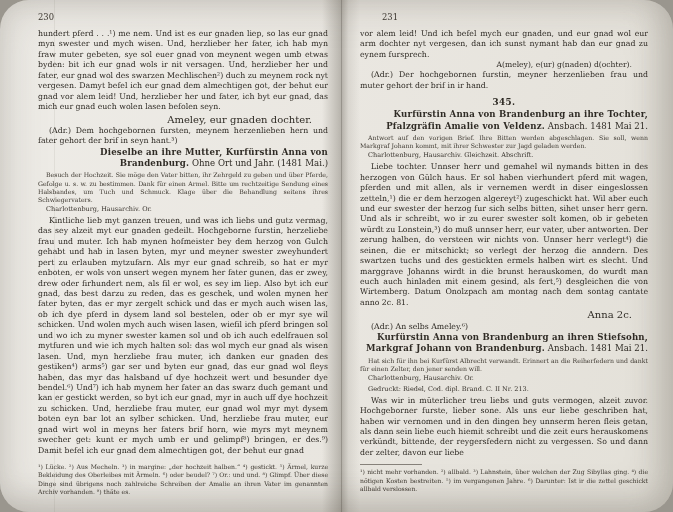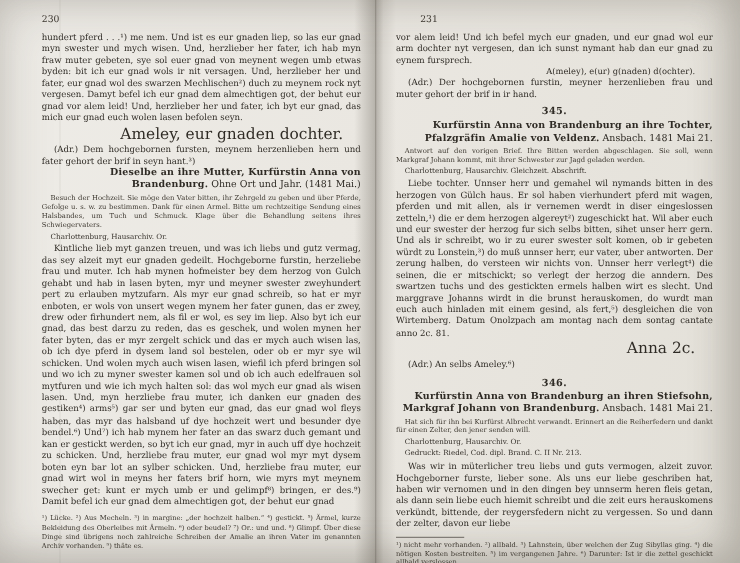--- a/index.html
+++ b/index.html
@@ -1,38 +1,38 @@
 <!DOCTYPE html>
 <html><head>
 <meta charset="utf-8">
 <style>
   html,body{margin:0;padding:0;background:#9a968e;}
   .scan{position:relative;width:673px;height:512px;overflow:hidden;
         background:linear-gradient(105deg,#eeece7 0%,#eae7e1 45%,#e3e0d8 100%);
-        font-family:"DejaVu Serif","Liberation Serif",serif;color:#2f2b25;}
+        font-family:"DejaVu Serif","Liberation Serif",serif;color:#2f2b25;border-radius:29px;}
   .vignette{position:absolute;inset:0;pointer-events:none;
         box-shadow:inset 0 0 46px rgba(88,82,72,.28), inset -14px -10px 30px rgba(88,82,72,.18);}
   .crease{position:absolute;top:0;left:54px;width:1px;height:100%;background:rgba(60,55,48,.07);}
   .gutter{position:absolute;top:0;left:322px;width:38px;height:100%;
         background:linear-gradient(90deg,rgba(95,90,80,0) 0%,rgba(95,90,80,.30) 42%,rgba(95,90,80,.38) 52%,rgba(95,90,80,.12) 70%,rgba(95,90,80,0) 100%);}
   .gutterline{position:absolute;top:0;left:341px;width:1px;height:100%;background:rgba(60,55,46,.25);}
 
   .page{position:absolute;top:12px;}
   .page.left{left:38px;width:290px;}
   .page.right{left:360px;width:288px;}
 
   .phead{display:flex;align-items:baseline;font-size:7.4px;letter-spacing:.5px;
          color:#3a352e;margin-bottom:7px;}
   .phead .pnum{font-size:8.4px;letter-spacing:0;}
   .phead .ptitle{flex:1;text-align:center;}
   .phead .spacer{width:22px;}
 
   .bodytext{font-size:7.8px;line-height:1.34;text-align:justify;}
   .indent{text-indent:11px;}
-  .sig{font-size:14px;text-align:right;padding-right:16px;line-height:1.34;}
+  .sig{font-size:10px;text-align:right;padding-right:16px;line-height:1.34;}
   .sigsmall{font-size:7.6px;}
   .lnum{text-align:center;font-weight:bold;font-size:8.8px;margin:6px 0 2px;letter-spacing:.4px;}
   .ltitle{text-align:right;font-size:8.6px;line-height:1.32;margin:0 0 2px;}
   .tbold{font-weight:bold;letter-spacing:.2px;}
   .regest{font-size:6.2px;line-height:1.32;text-align:justify;text-indent:8px;color:#3c372f;margin:1px 0;}
   .source{font-size:6.5px;line-height:1.35;text-indent:8px;color:#35302a;margin:1px 0 2px;}
   .footnotes{font-size:6.1px;line-height:1.36;text-align:justify;color:#3c372f;margin-top:7px;}
   .fnrule{width:62px;border-top:1px solid rgba(70,64,56,.6);margin:6px 0 3px;}
 </style>
 </head>
@@ -70,21 +70,20 @@
     <div class="lnum">345.</div>
     <div class="ltitle">
       <span class="tbold">Kurfürstin Anna von Brandenburg an ihre Tochter, Pfalzgräfin Amalie von Veldenz.</span><span> Ansbach. 1481 Mai 21.</span>
     </div>
     <div class="regest">Antwort auf den vorigen Brief. Ihre Bitten werden abgeschlagen. Sie soll, wenn Markgraf Johann kommt, mit ihrer Schwester zur Jagd geladen werden.</div>
     <div class="source">Charlottenburg, Hausarchiv. Gleichzeit. Abschrift.</div>
     <div class="bodytext indent">Liebe tochter. Unnser herr und gemahel wil nymands bitten in des herzogen von Gülch haus. Er sol haben vierhundert pferd mit wagen, pferden und mit allen, als ir vernemen werdt in diser eingeslossen zetteln,¹) die er dem herzogen algereyt²) zugeschickt hat. Wil aber euch und eur swester der herzog fur sich selbs bitten, sihet unser herr gern. Und als ir schreibt, wo ir zu eurer swester solt komen, ob ir gebeten würdt zu Lonstein,³) do muß unnser herr, eur vater, uber antworten. Der zerung halben, do versteen wir nichts von. Unnser herr verlegt⁴) die seinen, die er mitschickt; so verlegt der herzog die anndern. Des swartzen tuchs und des gestickten ermels halben wirt es slecht. Und marggrave Johanns wirdt in die brunst herauskomen, do wurdt man euch auch hinladen mit einem gesind, als fert,⁵) desgleichen die von Wirtemberg. Datum Onolzpach am montag nach dem sontag cantate anno 2c. 81.</div>
     <div class="sig">Anna 2c.</div>
     <div class="bodytext indent">(Adr.) An selbs Ameley.⁶)</div>
 
-    <div class="lnum">346.</div>
     <div class="ltitle">
       <span class="tbold">Kurfürstin Anna von Brandenburg an ihren Stiefsohn, Markgraf Johann von Brandenburg.</span><span> Ansbach. 1481 Mai 21.</span>
     </div>
     <div class="regest">Hat sich für ihn bei Kurfürst Albrecht verwandt. Erinnert an die Reiherfedern und dankt für einen Zelter, den jener senden will.</div>
     <div class="source">Charlottenburg, Hausarchiv. Or.</div>
     <div class="source">Gedruckt: Riedel, Cod. dipl. Brand. C. II Nr. 213.</div>
     <div class="bodytext indent">Was wir in müterlicher treu liebs und guts vermogen, alzeit zuvor. Hochgeborner furste, lieber sone. Als uns eur liebe geschriben hat, haben wir vernomen und in den dingen bey unnserm heren fleis getan, als dann sein liebe euch hiemit schreibt und die zeit eurs herauskomens verkündt, bittende, der reygersfedern nicht zu vergessen. So und dann der zelter, davon eur liebe</div>
     <div class="fnrule"></div>
     <div class="footnotes" style="margin-top:0;">¹) nicht mehr vorhanden. ²) allbald. ³) Lahnstein, über welchen der Zug Sibyllas ging. ⁴) die nötigen Kosten bestreiten. ⁵) im vergangenen Jahre. ⁶) Darunter: Ist ir die zettel geschickt allbald verslossen.</div>
   </div>

